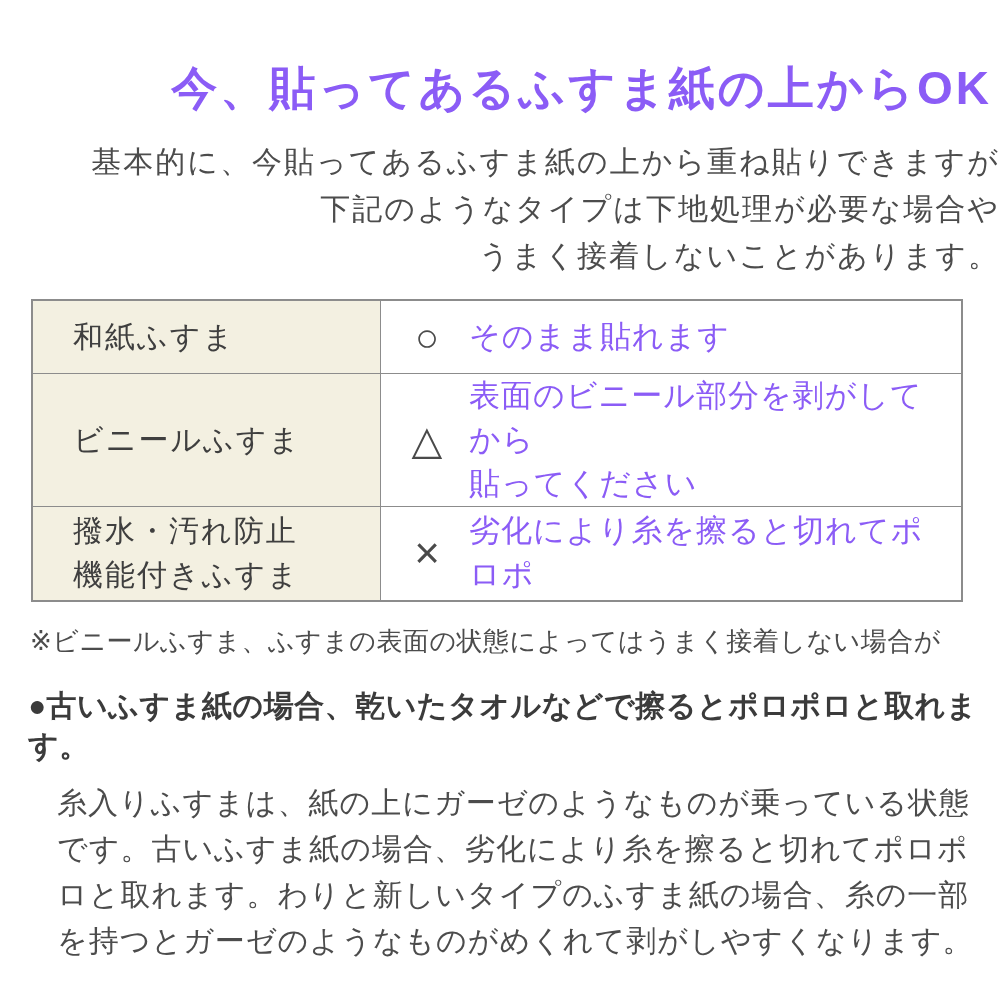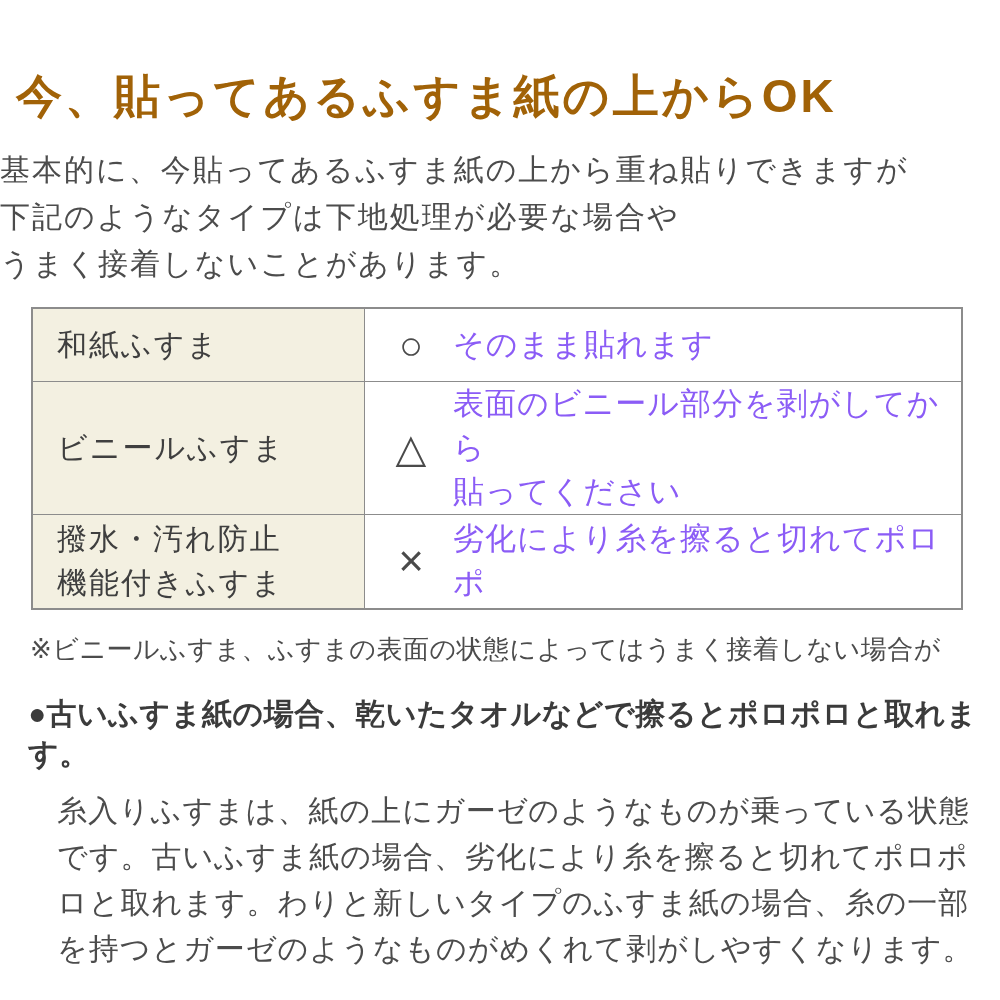--- a/index.html
+++ b/index.html
@@ -4,47 +4,47 @@
 <style>
   html, body { margin:0; padding:0; background:#ffffff; }
   body {
     width:1000px; height:1000px;
     font-family:"Liberation Sans","DejaVu Sans",sans-serif;
     color:#4a4a4a;
   }
   .page { width:1000px; height:1000px; overflow:hidden; }
 
   .page-title {
-    margin:16px; padding-top:52px;
-    text-align:left;
+    margin:8px; padding-top:52px;
+    text-align:right;
     font-size:46px; font-weight:bold; letter-spacing:3px;
-    color:#a16207; line-height:1.25;
+    color:#8b5cf6; line-height:1.25;
   }
 
   .intro {
     margin:20px 0 0;
-    text-align:left;
+    text-align:right;
     font-size:30px; line-height:47px; letter-spacing:2px;
     color:#4c4c4c;
     white-space:pre-line;
   }
 
   .compat-table {
     border-collapse:collapse; table-layout:fixed;
     margin:20px 0 0 31px; width:932px;
     border:2px solid #8c8c8c;
   }
   .compat-table th, .compat-table td { border:1px solid #8c8c8c; }
   .type-cell {
     width:307px;
     background:#f3f0e1;
     font-size:30px; font-weight:normal; letter-spacing:2px;
     color:#3f3f3f;
     text-align:left; vertical-align:middle;
-    padding:0 0 0 24px;
+    padding:0 0 0 40px;
     line-height:44px;
   }
   .result-cell { vertical-align:middle; padding:0 10px 0 20px; background:#ffffff; }
   .cellflex { display:flex; align-items:center; gap:16px; }
   .symbol {
     flex:none; width:52px; text-align:center;
     font-size:40px; color:#4a4a4a; line-height:1;
   }
   .symbol-cross { font-size:44px; }
   .instruction {

